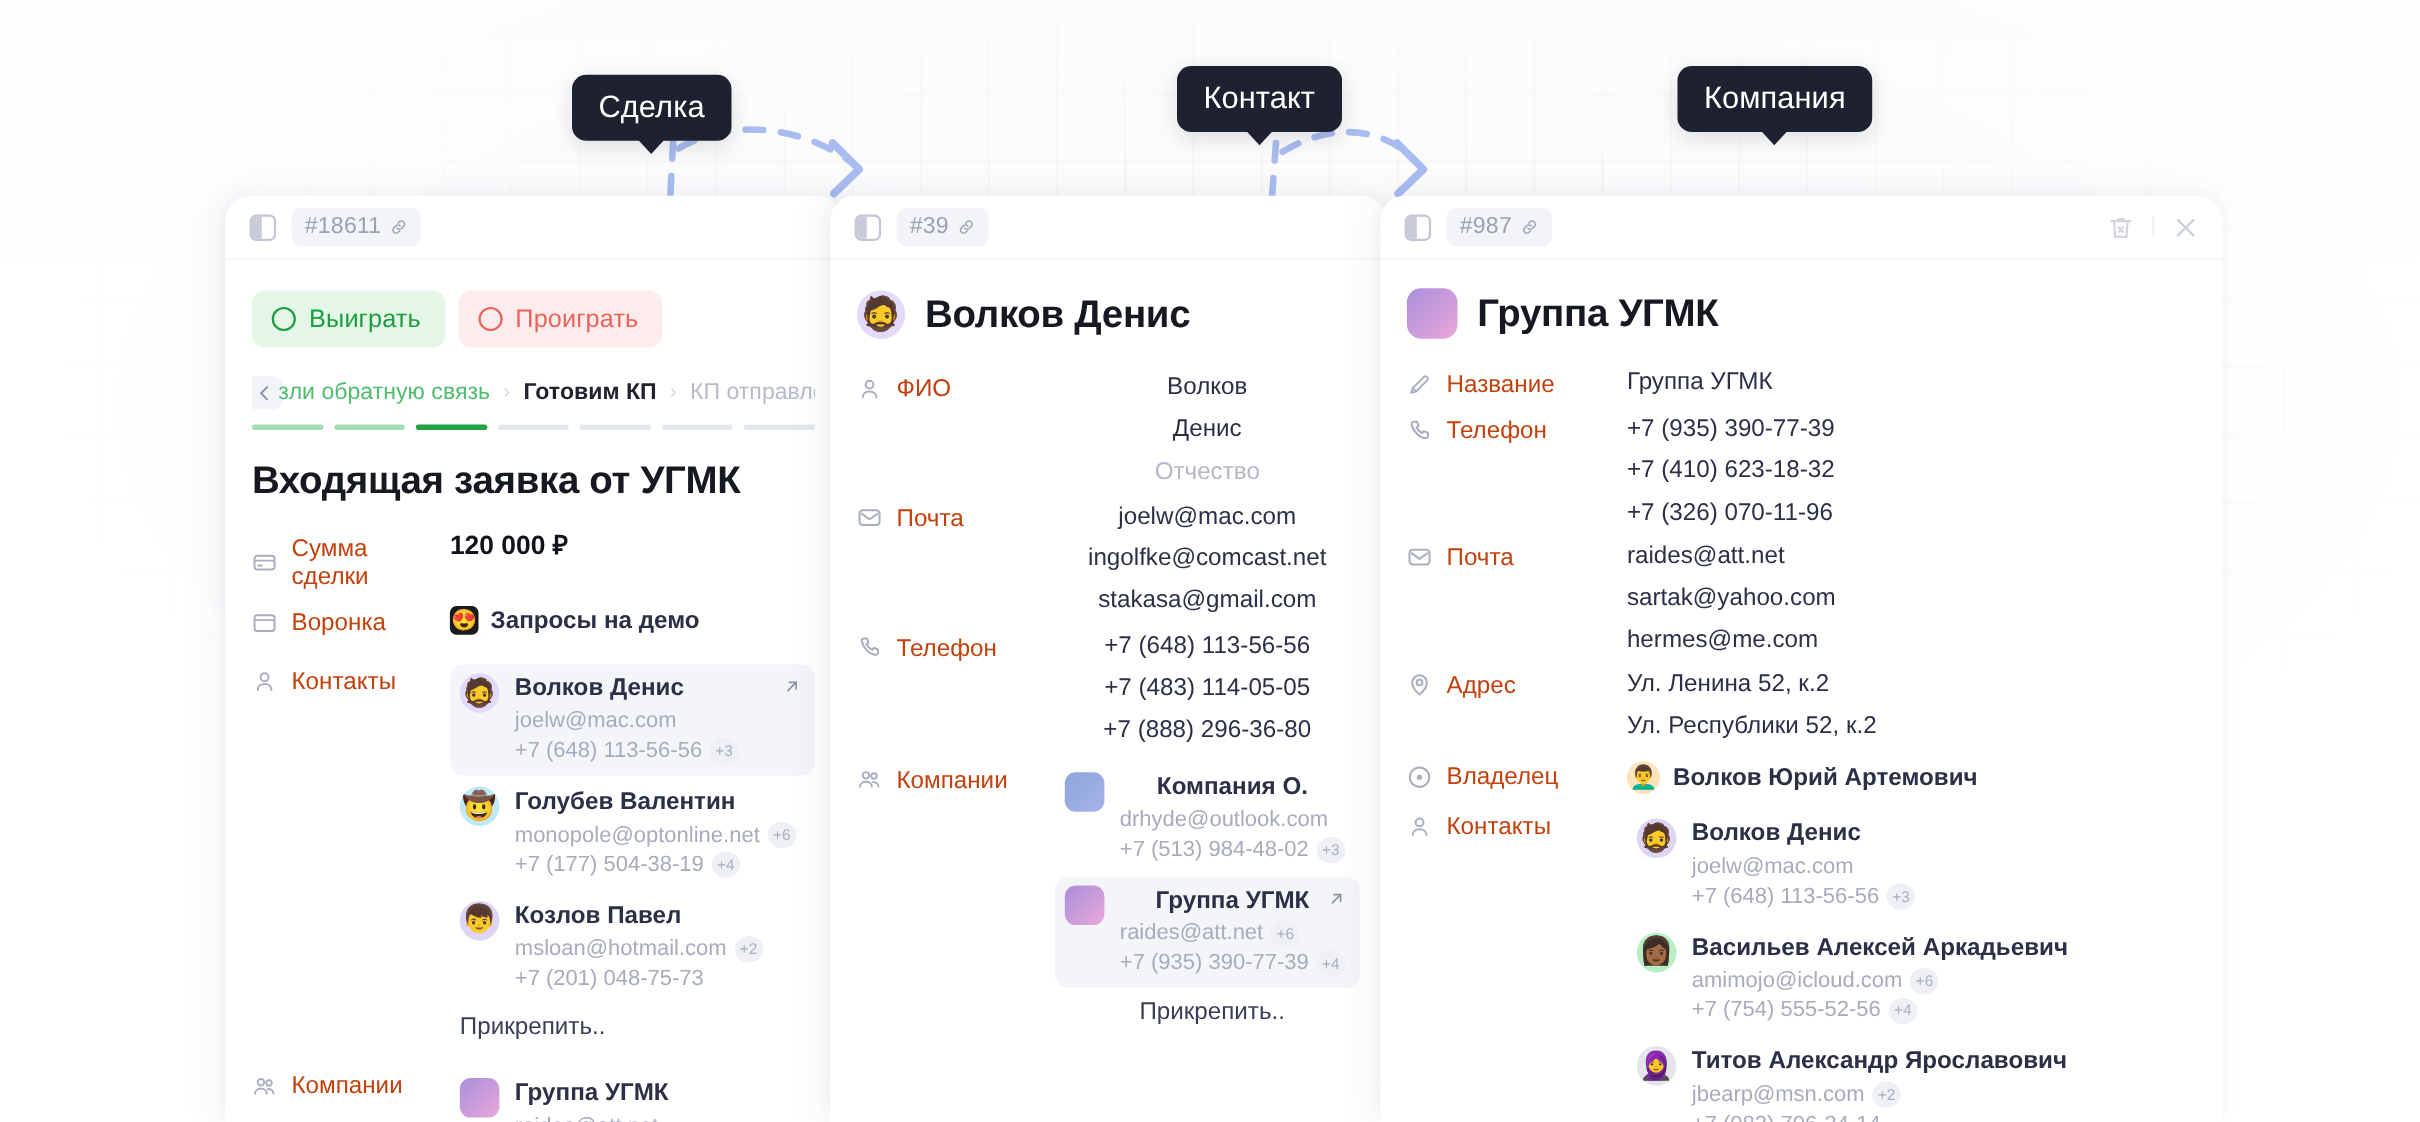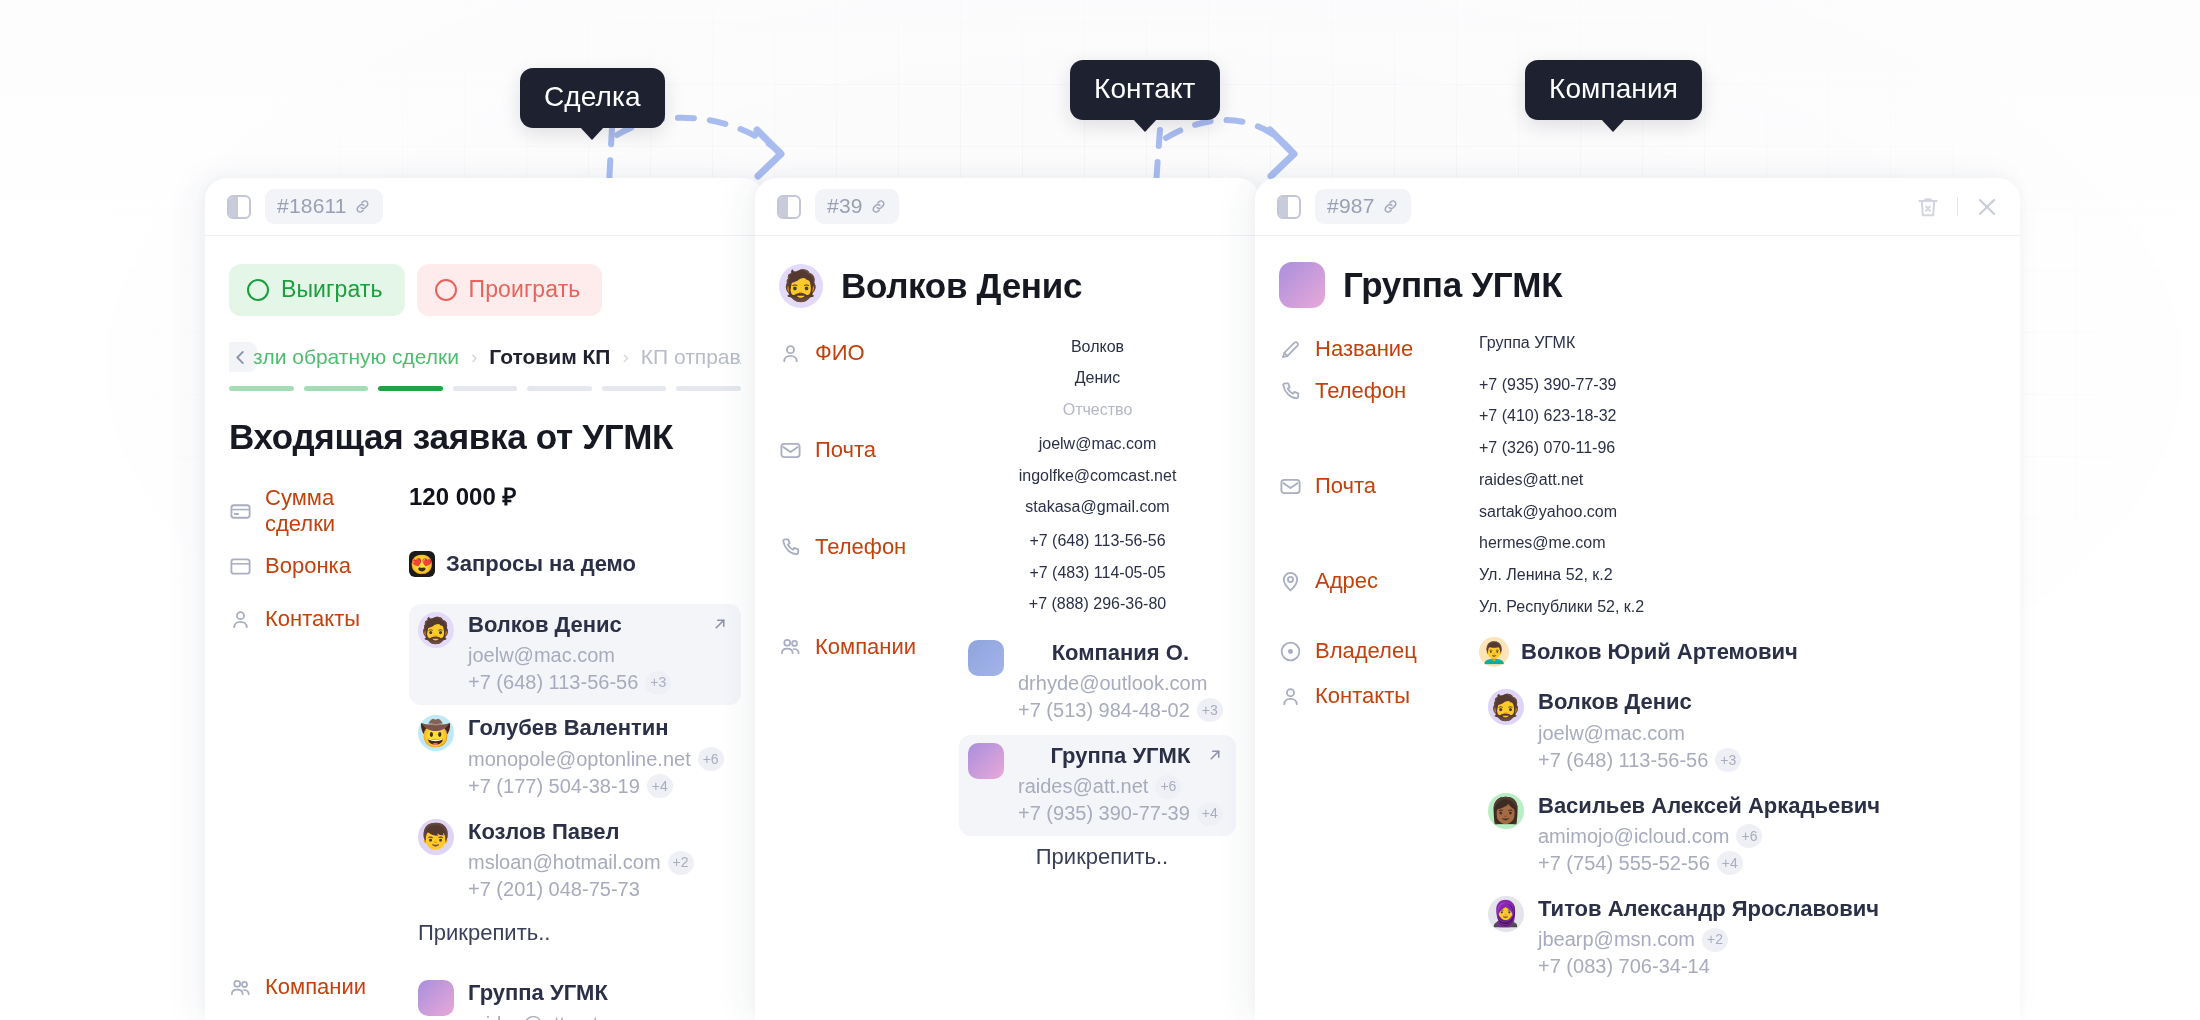--- a/index.html
+++ b/index.html
@@ -223,21 +223,21 @@
     gap: 13px;
     color: #c2410c;
     font-size: 22px;
     padding-top: 2px;
   }
   .attr-label.w200 { width: 200px; }
   .attr-ico { width: 23px; height: 23px; flex: none; display: block; }
   .attr-vals { flex: 1; min-width: 0; }
 
   .val {
-    font-size: 16px;
+    font-size: 22px;
     color: #2b3047;
     margin-bottom: 13px;
     line-height: 1.15;
   }
   .val.strong { font-weight: bold; color: #11131c; font-size: 24px; }
   .val.muted  { color: #b4b8c8; }
   .val.last   { margin-bottom: 0; }
 
   .val-emoji {
     display: flex;
@@ -393,21 +393,21 @@
         </div>
       </div>
 
       <div class="stages">
         <div class="stage-labels">
           <div class="back-chip">
             <svg width="19" height="19" viewBox="0 0 24 24" fill="none" stroke="#8c92a8" stroke-width="2.3" stroke-linecap="round" stroke-linejoin="round">
               <path d="M15 5l-7 7 7 7"></path>
             </svg>
           </div>
-          <span class="stage-lbl done">зли обратную сделки</span>
+          <span class="stage-lbl done">зли обратную связь</span>
           <span class="chev">›</span>
           <span class="stage-lbl current">Готовим КП</span>
           <span class="chev">›</span>
           <span class="stage-lbl future">КП отправлено</span>
 
         </div>
         <div class="stage-bars">
           <div class="bar done"></div>
           <div class="bar done"></div>
           <div class="bar current"></div>

